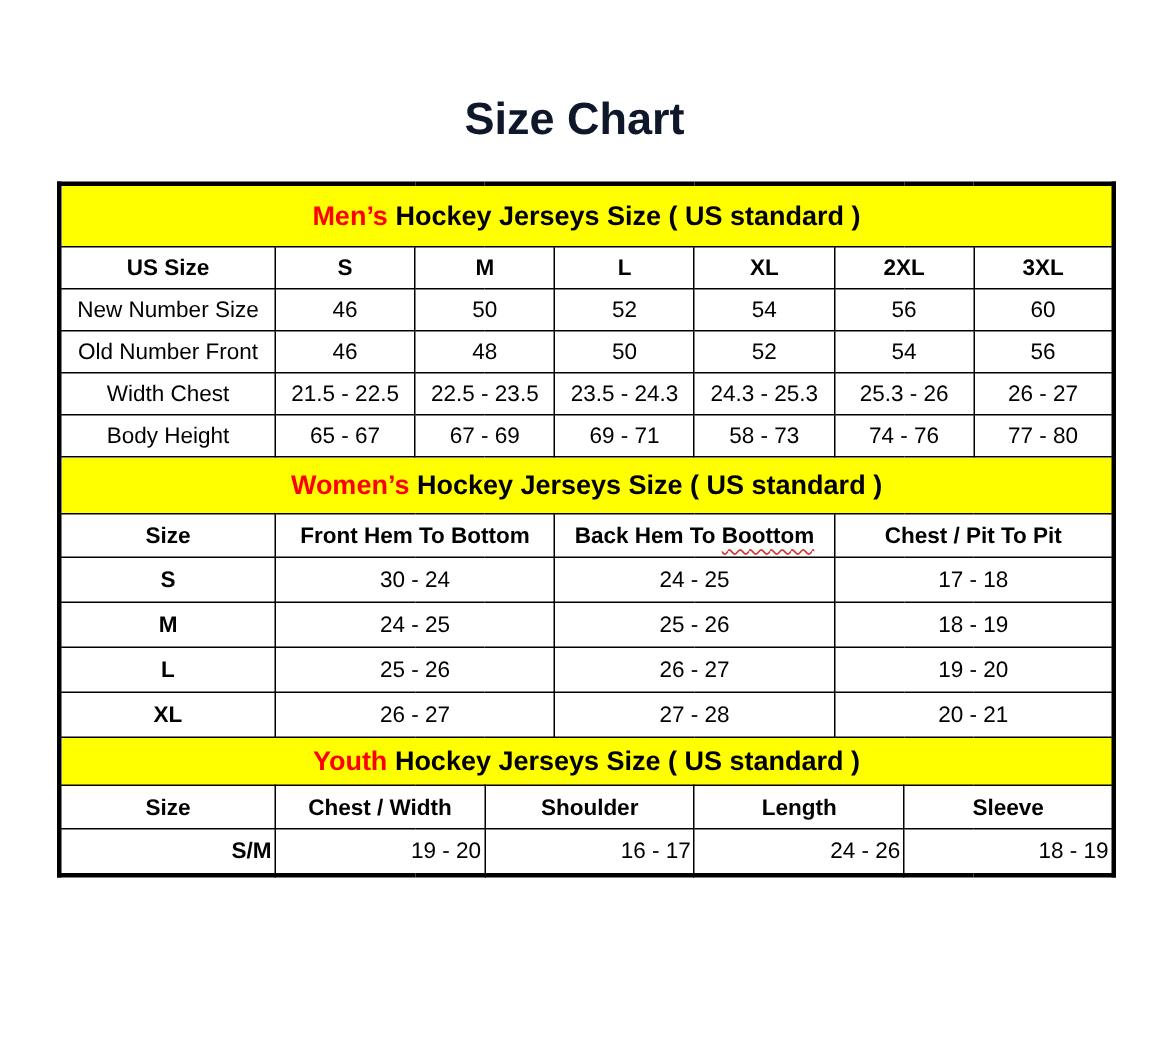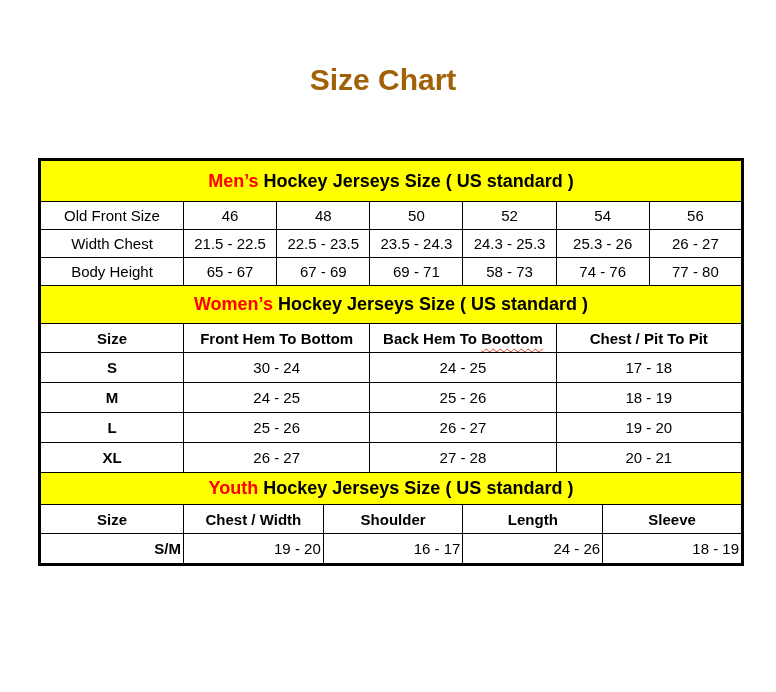--- a/index.html
+++ b/index.html
@@ -12,30 +12,29 @@
     overflow:hidden;
   }
   .page-title{
     position:absolute;
     left:30px; top:63px;
     width:706px;
     margin:0;
     text-align:center;
     font-size:30px;
     font-weight:bold;
-    color:#a16207;
+    color:#0f172a;
   }
   table.chart{
     position:absolute;
     left:38px; top:121px;
     width:706px;
     border-collapse:collapse;
     table-layout:fixed;
     border:3px solid #000;
-    margin-top:37px;
   }
   table.chart td{
     border:1.6px solid #000;
     text-align:center;
     vertical-align:middle;
     font-size:15px;
     padding:0 2px;
     white-space:nowrap;
     overflow:hidden;
   }
@@ -70,22 +69,40 @@
 <table class="chart">
   <colgroup>
     <col style="width:144px">
     <col span="12">
   </colgroup>
 
   <tbody>
       <tr class="band band-m">
     <td colspan="13"><span class="red">Men’s</span><span> Hockey Jerseys Size ( US standard )</span></td>
   </tr>
+  <tr class="hdr">
+    <td>US Size</td>
+    <td colspan="2">S</td>
+    <td colspan="2">M</td>
+    <td colspan="2">L</td>
+    <td colspan="2">XL</td>
+    <td colspan="2">2XL</td>
+    <td colspan="2">3XL</td>
+  </tr>
   <tr class="mrow">
-    <td class="lbl">Old Front Size</td>
+    <td class="lbl">New Number Size</td>
+    <td colspan="2">46</td>
+    <td colspan="2">50</td>
+    <td colspan="2">52</td>
+    <td colspan="2">54</td>
+    <td colspan="2">56</td>
+    <td colspan="2">60</td>
+  </tr>
+  <tr class="mrow">
+    <td class="lbl">Old Number Front</td>
     <td colspan="2">46</td>
     <td colspan="2">48</td>
     <td colspan="2">50</td>
     <td colspan="2">52</td>
     <td colspan="2">54</td>
     <td colspan="2">56</td>
   </tr>
   <tr class="mrow">
     <td class="lbl">Width Chest</td>
     <td colspan="2">21.5 - 22.5</td>

